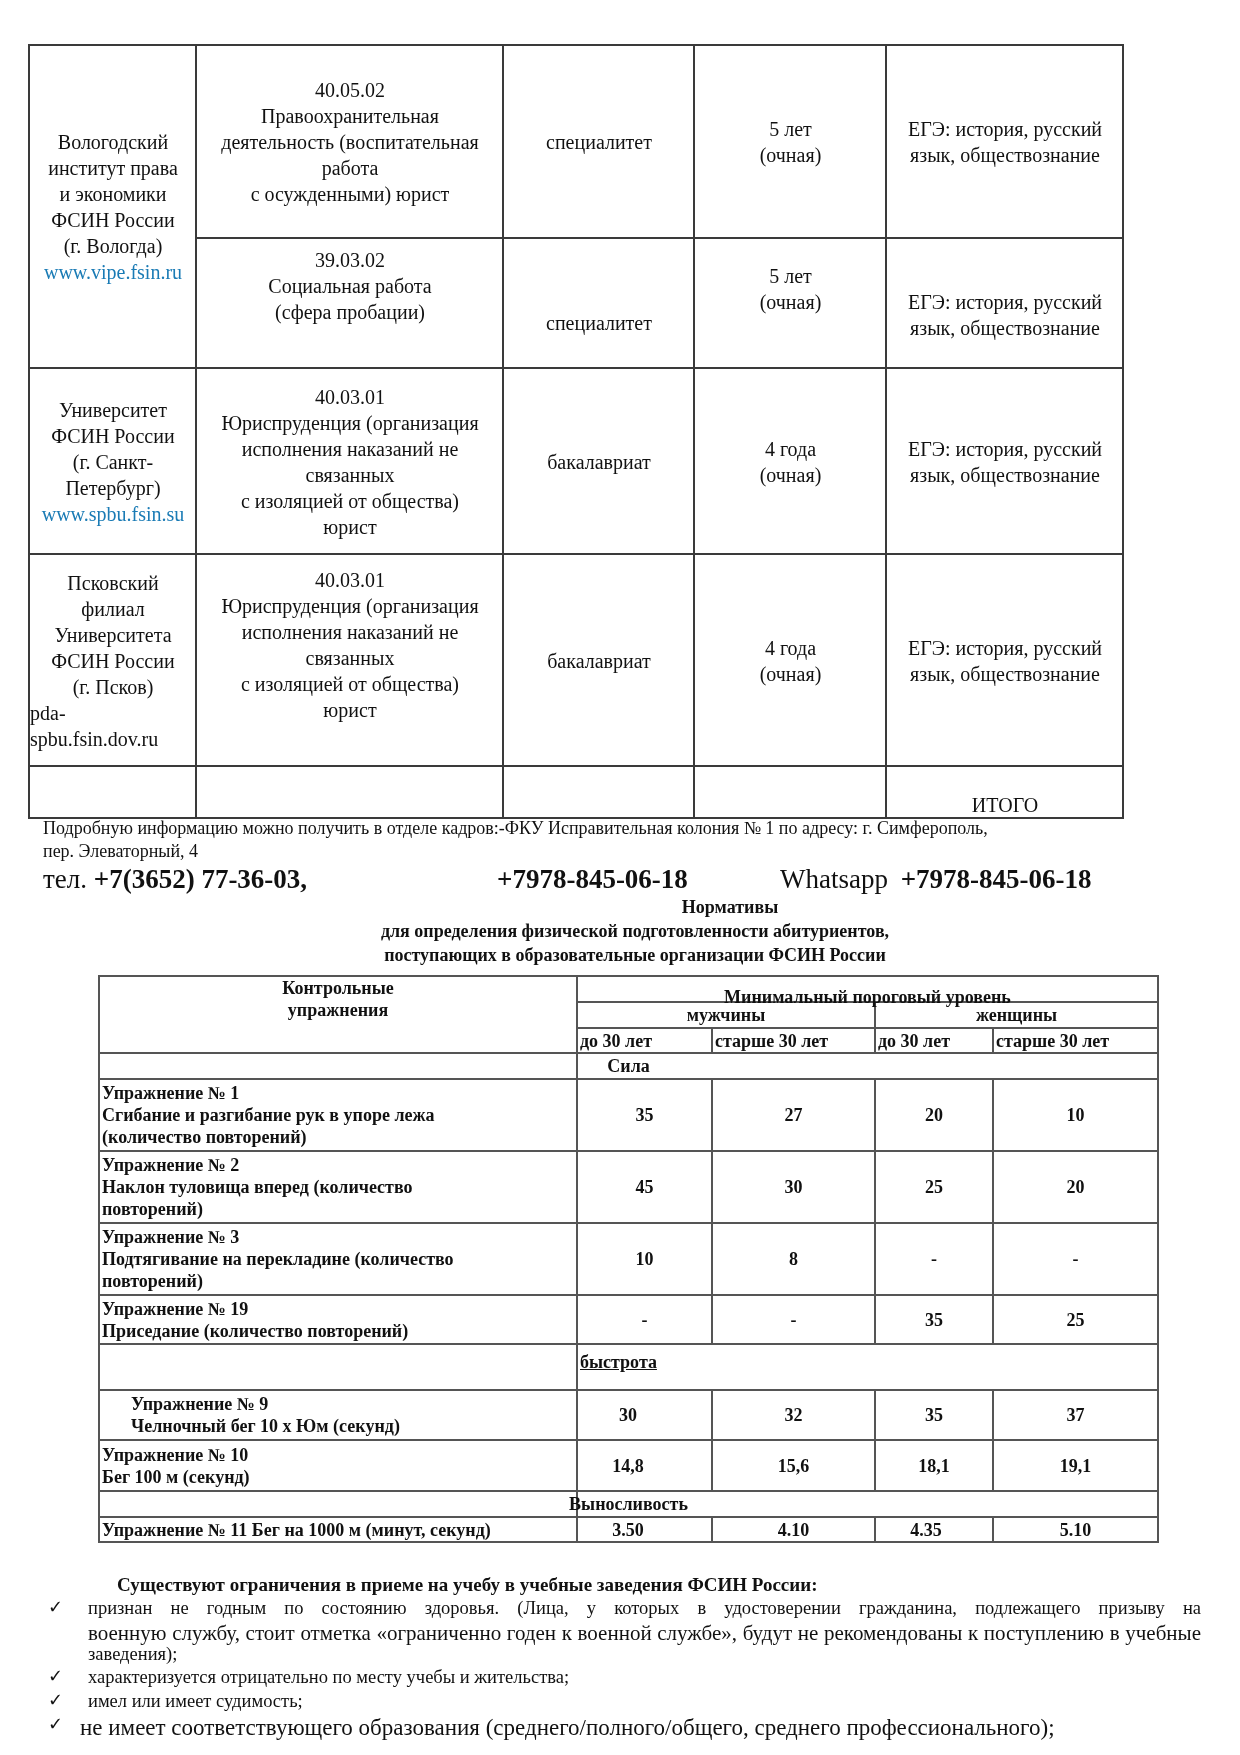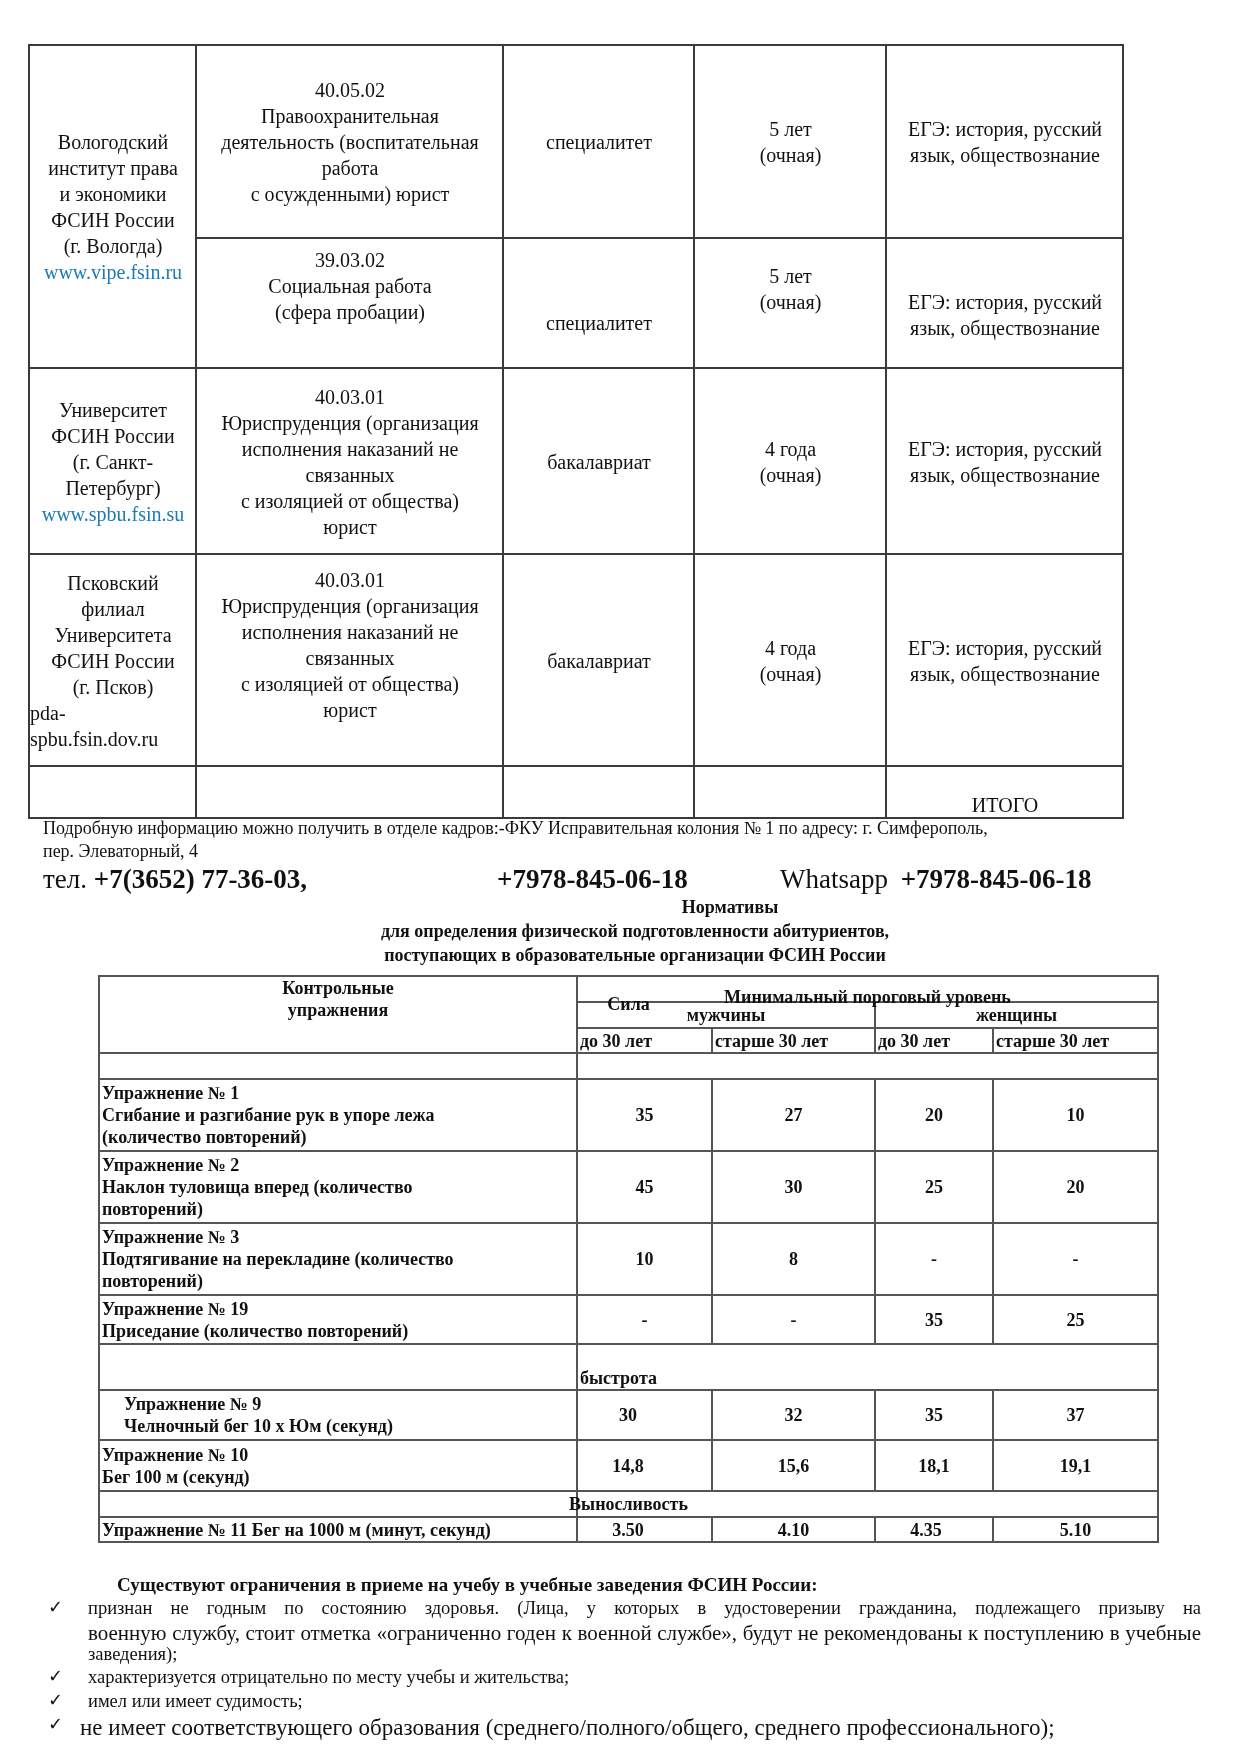--- a/index.html
+++ b/index.html
@@ -166,21 +166,21 @@
   <div class="cell t2" style="left:100px; top:977px; width:476px; height:50px; align-items:flex-start; padding-top:0;">Контрольные
 упражнения</div>
   <div class="cell t2" style="left:578px; top:977px; width:579px; height:24px;margin-top:8px;">Минимальный пороговый уровень</div>
   <div class="cell t2" style="left:578px; top:1003px; width:296px; height:24px;">мужчины</div>
   <div class="cell t2" style="left:876px; top:1003px; width:281px; height:24px;text-align:center;">женщины</div>
   <div class="cell t2 left" style="left:578px; top:1029px; width:133px; height:24px;">до 30 лет</div>
   <div class="cell t2 left" style="left:713px; top:1029px; width:161px; height:24px;">старше 30 лет</div>
   <div class="cell t2 left" style="left:876px; top:1029px; width:116px; height:24px;">до 30 лет</div>
   <div class="cell t2 left" style="left:994px; top:1029px; width:163px; height:24px;">старше 30 лет</div>
 
-  <div class="cell t2" style="left:100px; top:992px; width:1057px; height:24px;">Сила</div>
+  <div class="cell t2" style="left:100px; top:1054px; width:1057px; height:24px;">Сила</div>
 
   <div class="cell t2 left" style="left:100px; top:1080px; width:476px; height:70px;">Упражнение № 1
 Сгибание и разгибание рук в упоре лежа
 (количество повторений)</div>
   <div class="cell t2" style="left:578px; top:1080px; width:133px; height:70px;">35</div>
   <div class="cell t2" style="left:713px; top:1080px; width:161px; height:70px;">27</div>
   <div class="cell t2" style="left:876px; top:1080px; width:116px; height:70px;">20</div>
   <div class="cell t2" style="left:994px; top:1080px; width:163px; height:70px;">10</div>
 
   <div class="cell t2 left" style="left:100px; top:1152px; width:476px; height:70px;">Упражнение № 2
@@ -199,23 +199,23 @@
   <div class="cell t2" style="left:876px; top:1224px; width:116px; height:70px;">-</div>
   <div class="cell t2" style="left:994px; top:1224px; width:163px; height:70px;">-</div>
 
   <div class="cell t2 left" style="left:100px; top:1296px; width:476px; height:47px;">Упражнение № 19
 Приседание (количество повторений)</div>
   <div class="cell t2" style="left:578px; top:1296px; width:133px; height:47px;">-</div>
   <div class="cell t2" style="left:713px; top:1296px; width:161px; height:47px;">-</div>
   <div class="cell t2" style="left:876px; top:1296px; width:116px; height:47px;">35</div>
   <div class="cell t2" style="left:994px; top:1296px; width:163px; height:47px;">25</div>
 
-  <div class="cell t2 left" style="left:578px; top:1345px; width:579px; height:44px; align-items:flex-end; padding-bottom:0px;">быстрота</div>
-
-  <div class="cell t2 left" style="left:100px; top:1391px; width:444px; height:48px;padding-left:24px;">Упражнение № 9
+  <div class="cell t2 left" style="left:578px; top:1345px; width:579px; height:44px; align-items:flex-end; padding-bottom:16px;text-decoration:underline;">быстрота</div>
+
+  <div class="cell t2 left" style="left:107px; top:1391px; width:444px; height:48px;padding-left:24px;">Упражнение № 9
 Челночный бег 10 х Юм (секунд)</div>
   <div class="cell t2" style="left:578px; top:1391px; width:100px; height:48px;">30</div>
   <div class="cell t2" style="left:713px; top:1391px; width:161px; height:48px;">32</div>
   <div class="cell t2" style="left:876px; top:1391px; width:116px; height:48px;">35</div>
   <div class="cell t2" style="left:994px; top:1391px; width:163px; height:48px;">37</div>
 
   <div class="cell t2 left" style="left:100px; top:1441px; width:476px; height:49px;">Упражнение № 10
 Бег 100 м (секунд)</div>
   <div class="cell t2" style="left:578px; top:1441px; width:100px; height:49px;">14,8</div>
   <div class="cell t2" style="left:713px; top:1441px; width:161px; height:49px;">15,6</div>

